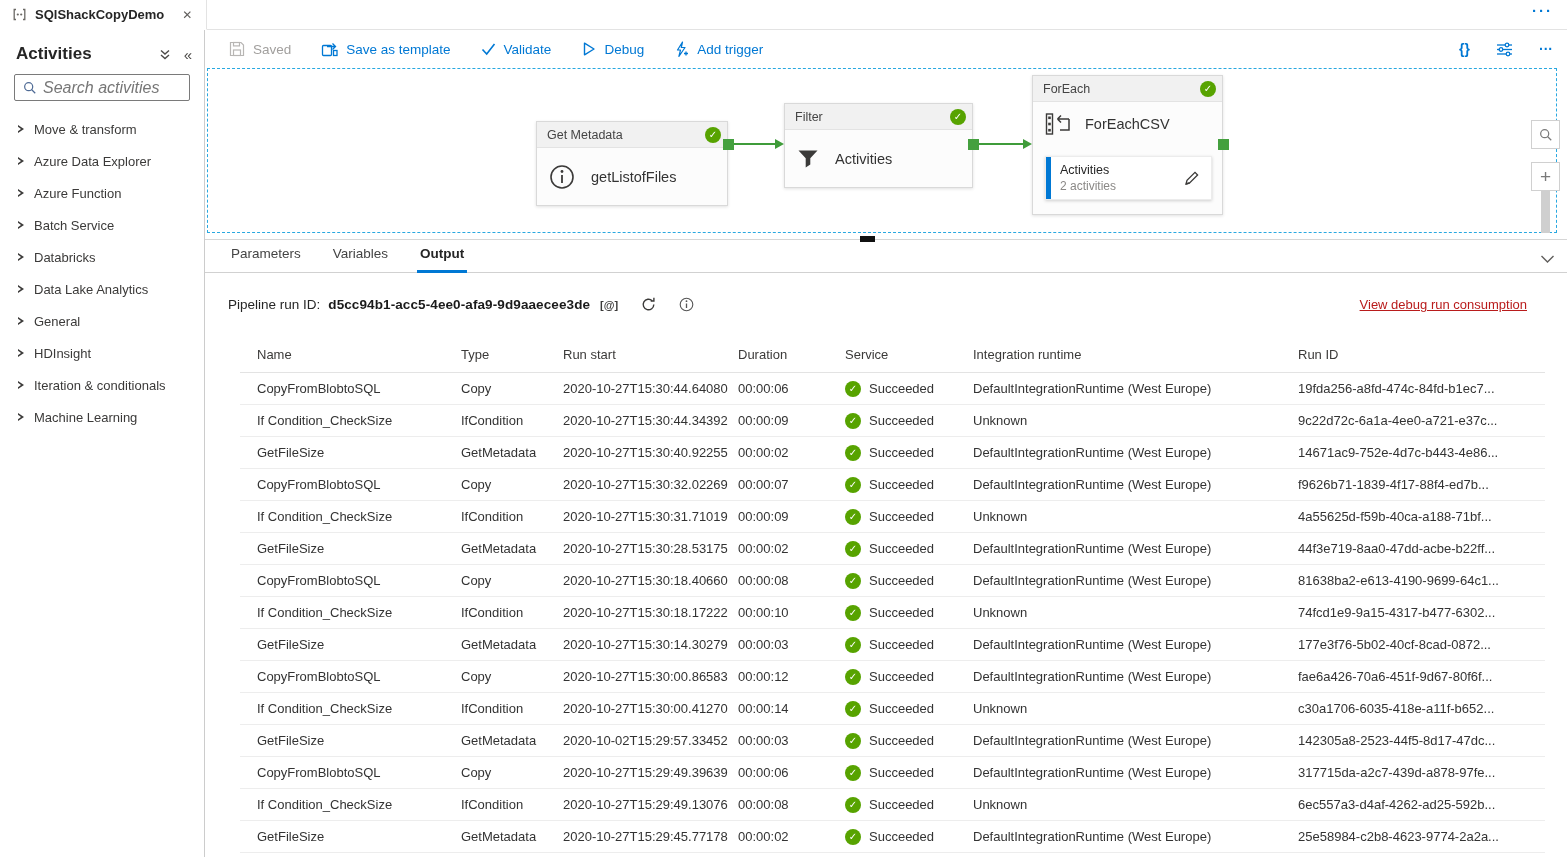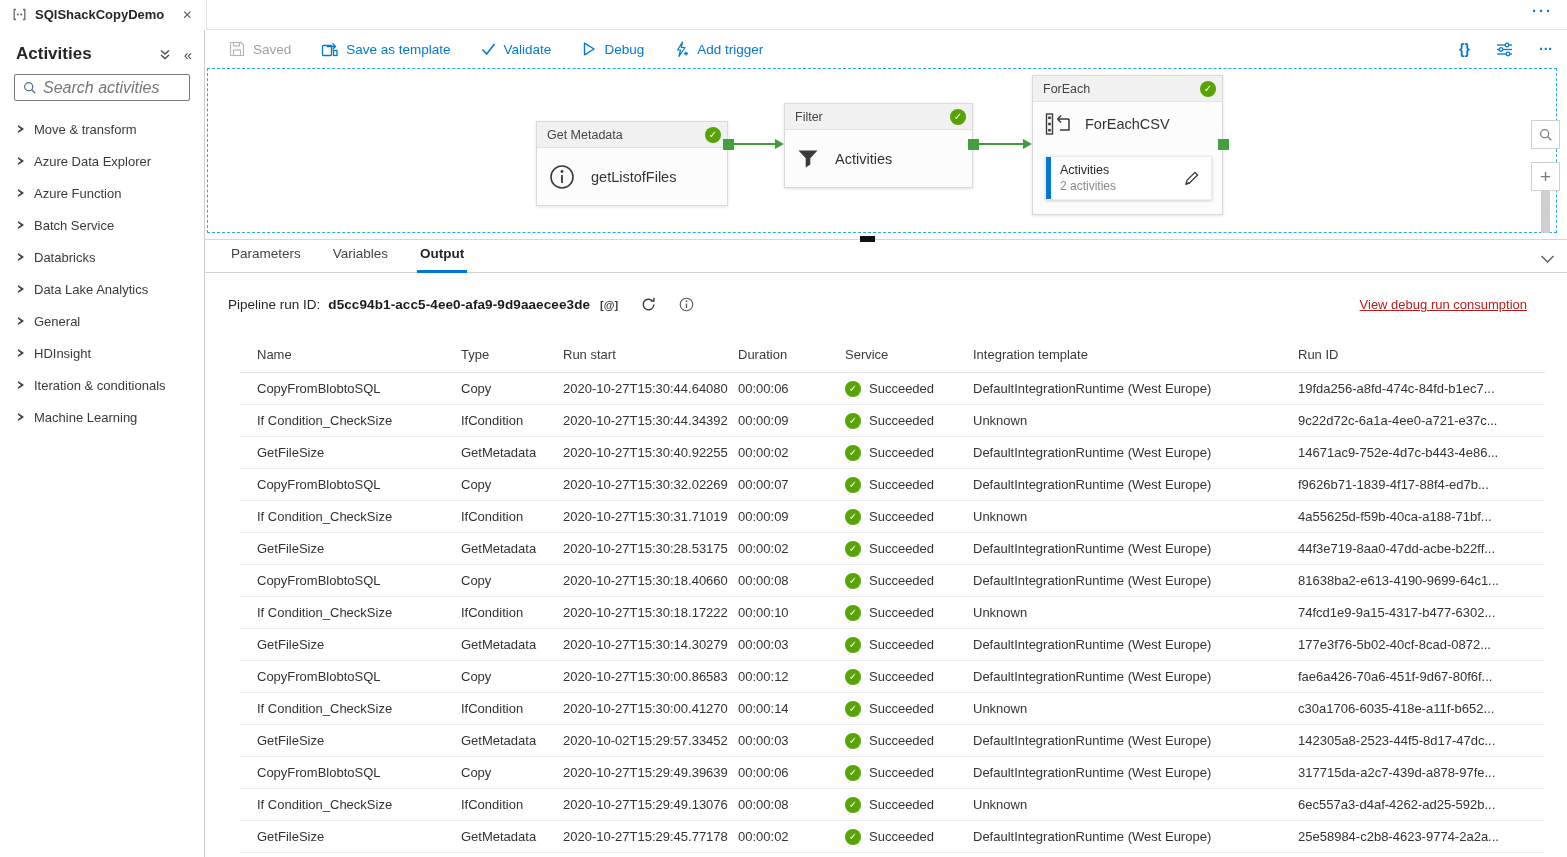--- a/index.html
+++ b/index.html
@@ -348,21 +348,21 @@
           <span class="consumption-link">View debug run consumption</span>
         </div>
 
         <div class="runtable">
           <div class="trow thead" id="table-head">
               <div>Name</div>
               <div>Type</div>
               <div>Run start</div>
               <div>Duration</div>
               <div>Service</div>
-              <div>Integration template</div>
+              <div>Integration runtime</div>
               <div>Run ID</div>
             </div>
           <div id="table-body">
               <div class="trow">
                 <div>CopyFromBlobtoSQL</div>
                 <div>Copy</div>
                 <div>2020-10-27T15:30:44.64080</div>
                 <div>00:00:06</div>
                 <div class="statuscell">
                   <span class="okbadge">✓</span>

